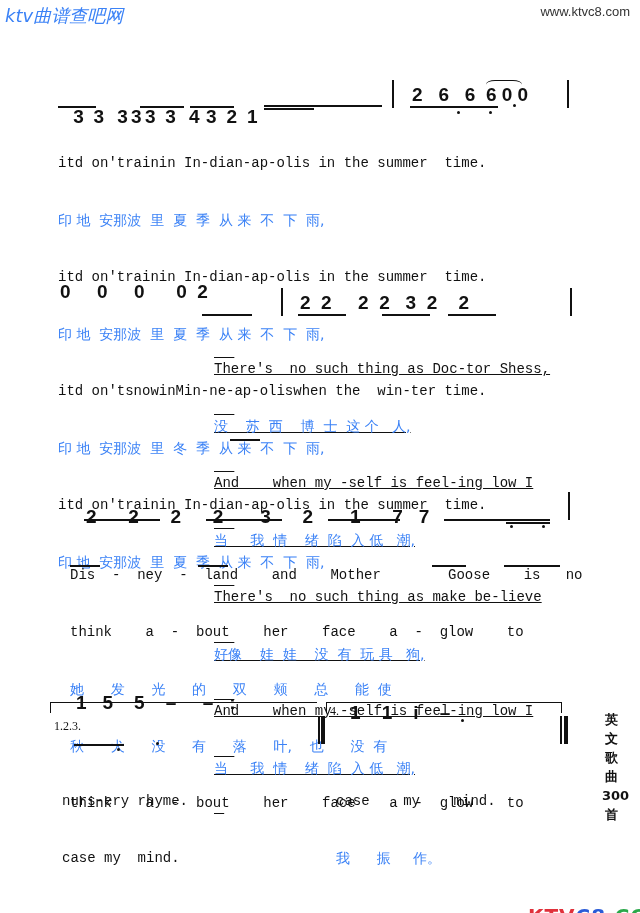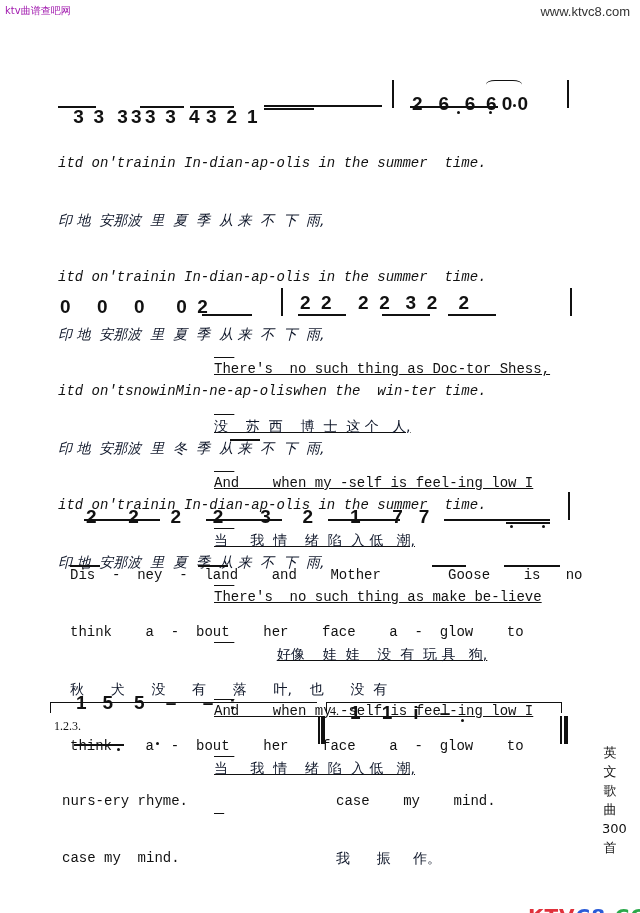--- a/index.html
+++ b/index.html
@@ -1,105 +1,106 @@
 <!DOCTYPE html>
 <html><head>
 <meta charset="utf-8">
 <style>
   html,body{margin:0;padding:0;background:#fff;}
   body{width:640px;height:913px;position:relative;overflow:hidden;font-family:"DejaVu Sans",sans-serif;color:#111;}
   .abs{position:absolute;white-space:pre;}
-  .site-left{left:5px;top:4px;font-size:10px;color:#a21caf;font-family:"DejaVu Sans",sans-serif;}
+  .site-left{left:5px;top:4px;font-size:18px;color:#3b82f6;font-family:"DejaVu Sans",sans-serif;font-style:italic;}
   .site-right{right:10px;top:4px;font-size:13px;color:#333;font-family:"Liberation Sans",sans-serif;}
   .notes{font-family:"Liberation Sans",sans-serif;font-weight:bold;font-size:19px;letter-spacing:0;}
   .lyric{font-family:"Liberation Mono",monospace;font-size:14px;color:#111;}
-  .cn{font-family:"DejaVu Sans",sans-serif;font-size:14px;color:#0f172a;}
+  .cn{font-family:"DejaVu Sans",sans-serif;font-size:14px;color:#3b82f6;}
   .bar{position:absolute;width:1.5px;background:#111;}
   .thick{position:absolute;width:4px;background:#111;}
   .uline{position:absolute;height:1.5px;background:#111;}
   .dot{position:absolute;width:3px;height:3px;border-radius:50%;background:#111;}
   .volta{position:absolute;border-top:1.5px solid #111;border-left:1.5px solid #111;height:10px;}
   .volta-label{font-family:"Liberation Serif",serif;font-size:12px;}
-  .side-title{right:22px;top:710px;width:16px;font-size:13px;font-weight:normal;line-height:19px;white-space:normal;text-align:center;margin-top:33px;}
+  .side-title{right:22px;top:710px;width:16px;font-size:13px;font-weight:bold;line-height:19px;white-space:normal;text-align:right;}
   .wm{left:512px;top:880px;font-size:20px;font-weight:bold;font-family:"DejaVu Sans",sans-serif;letter-spacing:1px;}
   .tie{position:absolute;border-top:1.5px solid #111;border-radius:50%/100%;height:8px;}
 </style>
 </head>
 <body>
 
 <div class="abs site-left">ktv曲谱查吧网</div>
 <div class="abs site-right">www.ktvc8.com</div>
 
 <div>
   <div class="abs notes" style="left:60px;top:84px;word-spacing:-2px;">
     <span>3&nbsp;&nbsp;&nbsp;3&nbsp;&nbsp;&nbsp;&nbsp;3&nbsp;3&nbsp;3&nbsp;&nbsp;&nbsp;3&nbsp;&nbsp;&nbsp;&nbsp;4&nbsp;&nbsp;3&nbsp;&nbsp;&nbsp;2&nbsp;&nbsp;&nbsp;1</span>
   </div>
-  <div class="abs notes" style="left:412px;top:84px;margin-top:9px;">2&nbsp;&nbsp;&nbsp;6&nbsp;&nbsp;&nbsp;6&nbsp;&nbsp;6&nbsp;0&nbsp;0</div>
+  <div class="abs notes" style="left:412px;top:84px;">2&nbsp;&nbsp;&nbsp;6&nbsp;&nbsp;&nbsp;6&nbsp;&nbsp;6&nbsp;0&nbsp;0</div>
   <div class="bar" style="left:392px;top:80px;height:28px;"></div>
   <div class="bar" style="left:567px;top:80px;height:28px;"></div>
   <div class="uline" style="left:58px;top:106px;width:38px;"></div>
   <div class="uline" style="left:140px;top:106px;width:44px;"></div>
   <div class="uline" style="left:190px;top:106px;width:44px;"></div>
   <div class="uline" style="left:264px;top:105px;width:118px;"></div>
   <div class="uline" style="left:264px;top:108px;width:50px;"></div>
   <div class="uline" style="left:410px;top:106px;width:88px;"></div>
   <div class="dot" style="left:457px;top:111px;"></div>
   <div class="dot" style="left:489px;top:111px;"></div>
   <div class="dot" style="left:513px;top:104px;"></div>
   <div class="tie" style="left:486px;top:80px;width:36px;"></div>
 
-  <div class="abs lyric" style="left:58px;top:116px;line-height:19px;font-style:italic;">
+  <div class="abs lyric" style="left:58px;top:116px;line-height:19px;">
     <div class="lyric">itd on'trainin In-dian-ap-olis in the summer  time.</div>
     <div class="cn">印 地  安那波  里  夏  季  从 来  不  下  雨,</div>
     <div class="lyric">itd on'trainin In-dian-ap-olis in the summer  time.</div>
     <div class="cn">印 地  安那波  里  夏  季  从 来  不  下  雨,</div>
     <div class="lyric">itd on'tsnowinMin-ne-ap-oliswhen the  win-ter time.</div>
     <div class="cn">印 地  安那波  里  冬  季  从 来  不  下  雨,</div>
     <div class="lyric">itd on'trainin In-dian-ap-olis in the summer  time.</div>
     <div class="cn">印 地  安那波  里  夏  季  从 来  不  下  雨,</div>
   </div>
 </div>
 
 <div>
-  <div class="abs notes" style="left:60px;top:296px;">0&nbsp;&nbsp;&nbsp;&nbsp;&nbsp;0&nbsp;&nbsp;&nbsp;&nbsp;&nbsp;0&nbsp;&nbsp;&nbsp;&nbsp;&nbsp;&nbsp;0&nbsp;&nbsp;2</div>
+  <div class="abs notes" style="left:60px;top:281px;">0&nbsp;&nbsp;&nbsp;&nbsp;&nbsp;0&nbsp;&nbsp;&nbsp;&nbsp;&nbsp;0&nbsp;&nbsp;&nbsp;&nbsp;&nbsp;&nbsp;0&nbsp;&nbsp;2</div>
   <div class="bar" style="left:281px;top:288px;height:28px;"></div>
   <div class="abs notes" style="left:300px;top:292px;">2&nbsp;&nbsp;2&nbsp;&nbsp;&nbsp;&nbsp;&nbsp;2&nbsp;&nbsp;2&nbsp;&nbsp;&nbsp;3&nbsp;&nbsp;2&nbsp;&nbsp;&nbsp;&nbsp;2</div>
   <div class="bar" style="left:570px;top:288px;height:28px;"></div>
   <div class="uline" style="left:202px;top:314px;width:50px;"></div>
   <div class="uline" style="left:298px;top:314px;width:48px;"></div>
   <div class="uline" style="left:382px;top:314px;width:48px;"></div>
   <div class="uline" style="left:448px;top:314px;width:48px;"></div>
 
   <div class="abs" style="left:214px;top:322px;line-height:19px;text-decoration:underline;">
     <div class="lyric">There's  no such thing as Doc-tor Shess,</div>
     <div class="cn">没    苏  西    博  士  这 个   人,</div>
     <div class="lyric">And    when my -self is feel-ing low I</div>
     <div class="cn">当     我  情    绪  陷  入 低   潮,</div>
     <div class="lyric">There's  no such thing as make be-lieve</div>
-    <div class="cn" style="text-decoration:none;text-align:center;">好像    娃  娃    没  有  玩 具   狗,</div>
+    <div class="cn" style="text-decoration:none;">好像    娃  娃    没  有  玩 具   狗,</div>
     <div class="lyric">And    when my -self is feel-ing low I</div>
     <div class="cn">当     我  情    绪  陷  入 低   潮,</div>
   </div>
   <div class="uline" style="left:230px;top:439px;width:30px;"></div>
 </div>
 
 <div>
   <div class="abs notes" style="left:86px;top:498px;margin-top:8px;">2&nbsp;&nbsp;&nbsp;&nbsp;&nbsp;&nbsp;2&nbsp;&nbsp;&nbsp;&nbsp;&nbsp;&nbsp;2&nbsp;&nbsp;&nbsp;&nbsp;&nbsp;&nbsp;2&nbsp;&nbsp;&nbsp;&nbsp;&nbsp;&nbsp;&nbsp;3&nbsp;&nbsp;&nbsp;&nbsp;&nbsp;&nbsp;2&nbsp;&nbsp;&nbsp;&nbsp;&nbsp;&nbsp;&nbsp;1&nbsp;&nbsp;&nbsp;&nbsp;&nbsp;&nbsp;7&nbsp;&nbsp;&nbsp;7</div>
   <div class="bar" style="left:568px;top:492px;height:28px;"></div>
   <div class="uline" style="left:84px;top:519px;width:76px;"></div>
   <div class="uline" style="left:206px;top:519px;width:76px;"></div>
   <div class="uline" style="left:328px;top:519px;width:72px;"></div>
   <div class="uline" style="left:444px;top:519px;width:106px;"></div>
   <div class="uline" style="left:506px;top:522px;width:44px;"></div>
   <div class="dot" style="left:510px;top:525px;"></div>
   <div class="dot" style="left:542px;top:525px;"></div>
 
   <div class="abs" style="left:70px;top:528px;line-height:19px;">
     <div class="lyric">Dis  -  ney  -  land    and    Mother        Goose    is   no</div>
     <div class="lyric">think    a  -  bout    her    face    a  -  glow    to</div>
+    <div class="cn">她      发      光      的      双      颊      总      能  使</div>
     <div class="cn">秋      犬      没      有      落      叶,    也      没  有</div>
     <div class="lyric">think    a  -  bout    her    face    a  -  glow    to</div>
     
   </div>
   <div class="uline" style="left:70px;top:565px;width:30px;"></div>
   <div class="uline" style="left:198px;top:565px;width:30px;"></div>
   <div class="uline" style="left:432px;top:565px;width:34px;"></div>
   <div class="uline" style="left:504px;top:565px;width:56px;"></div>
 </div>
 

